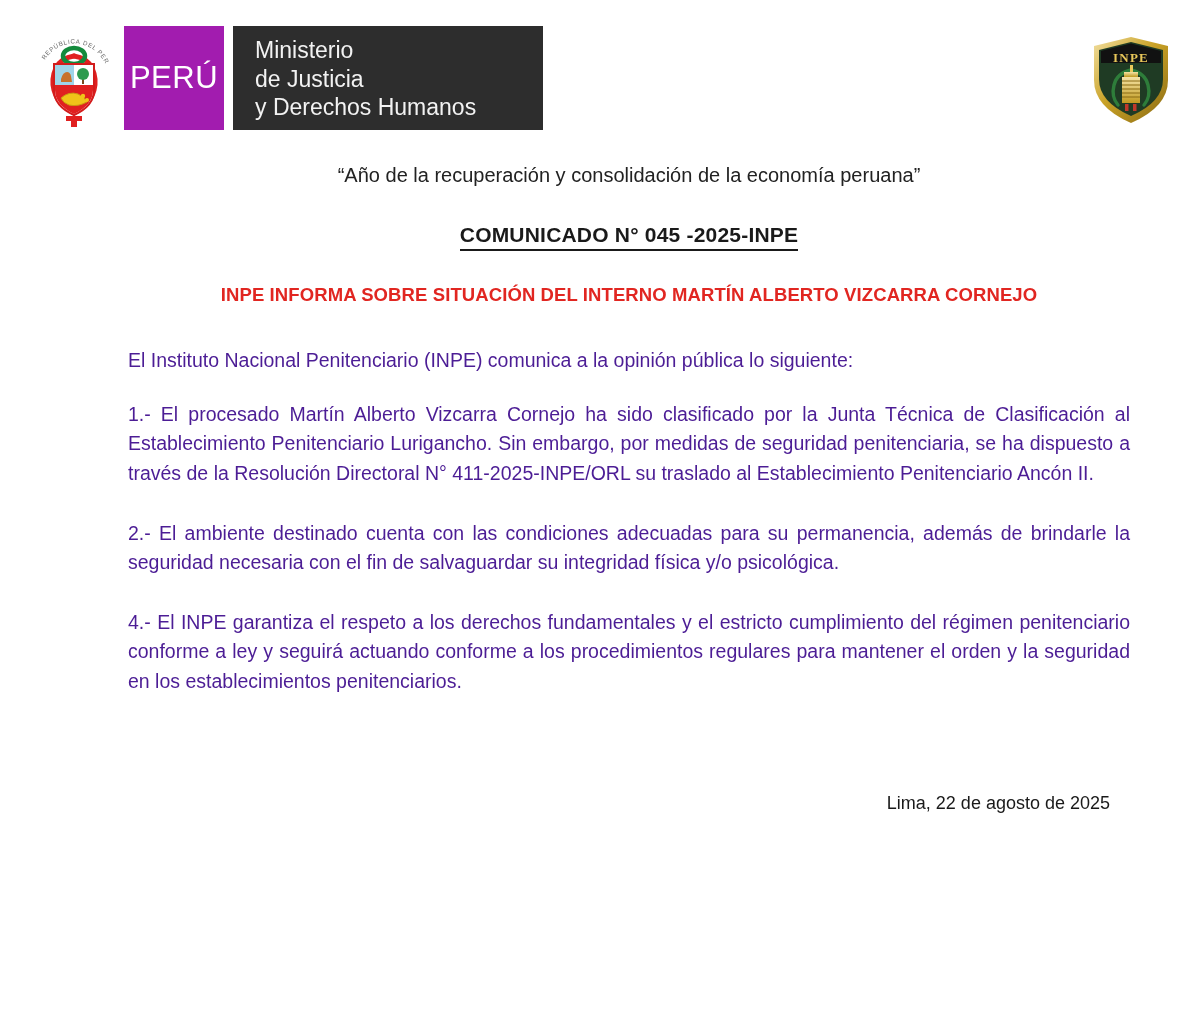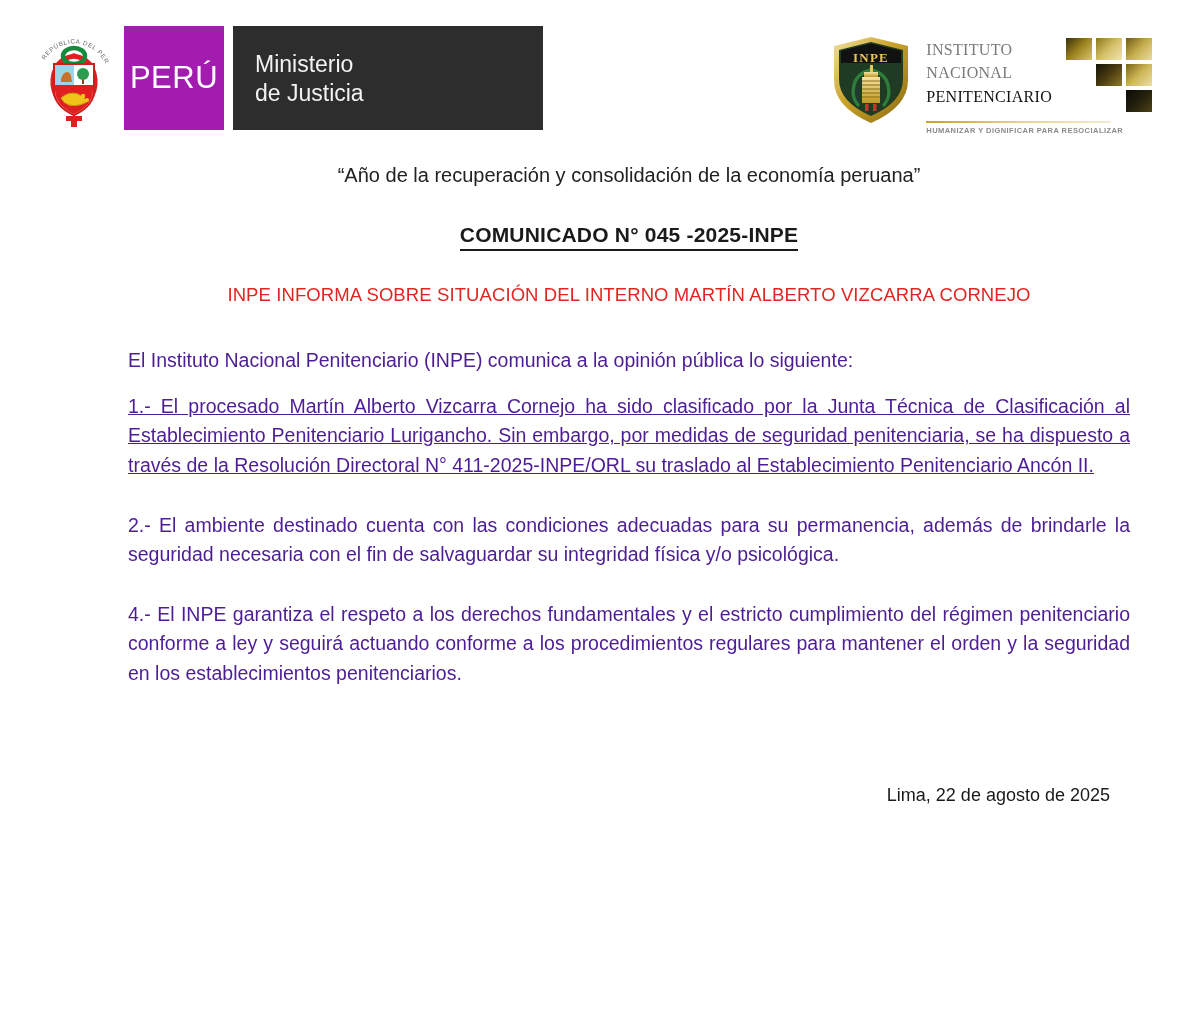--- a/index.html
+++ b/index.html
@@ -164,37 +164,37 @@
     letter-spacing: 0.2px;
   }
   .comunicado span {
     border-bottom: 2.5px solid #1a1a1a;
     padding-bottom: 3px;
   }
 
   .red-head {
     text-align: center;
     font-size: 18.5px;
-    font-weight: normal;
+    font-weight: bold;
     color: #E12621;
     margin-top: 37px;
     letter-spacing: 0.1px;
   }
 
   p.body-par {
     font-size: 19.5px;
     line-height: 1.52;
     color: #4c1d95;
     text-align: justify;
     margin: 0;
     -webkit-hyphens: none;
     hyphens: none;
   }
   p.p-intro { margin-top: 40px; text-align: left; }
-  p.p-1 { margin-top: 16px; text-decoration: underline; }
+  p.p-1 { margin-top: 24px; }
   p.p-2 { margin-top: 30px; }
   p.p-3 { margin-top: 30px; }
 
   .sign-date {
     margin-top: 96px;
     text-align: right;
     font-size: 18px;
     color: #1a1a1a;
     padding-right: 20px;
   }
@@ -239,20 +239,21 @@
       </svg>
     </div>
 
     <div class="peru-red-block">
       <span class="peru-word">PERÚ</span>
     </div>
 
     <div class="minjus-dark-block">
       <span class="ml">Ministerio</span>
       <span class="ml">de Justicia</span>
+      <span class="ml">y Derechos Humanos</span>
     </div>
   </div>
 
   <div class="inpe-lockup">
 
     <div class="inpe-shield">
       <svg viewBox="0 0 86 92" xmlns="http://www.w3.org/2000/svg" aria-hidden="true">
         <defs>
           <linearGradient id="goldg" x1="0" y1="0" x2="1" y2="1">
             <stop offset="0%" stop-color="#F2DFA0"></stop>
@@ -278,44 +279,20 @@
         <path d="M36 38 h14 v5 h-14 z" fill="url(#towerg)"></path>
         <path d="M34 43 h18 v26 h-18 z" fill="url(#towerg)"></path>
         <path d="M34 47 h18 M34 51 h18 M34 55 h18 M34 59 h18 M34 63 h18" stroke="#8A6A12" stroke-width="1"></path>
         <path d="M42 31 h3 v7 h-3 z" fill="#E8C75A"></path>
 
         <rect x="37" y="70" width="3.5" height="7" fill="#C0392B"></rect>
         <rect x="45" y="70" width="3.5" height="7" fill="#C0392B"></rect>
       </svg>
     </div>
 
-    <div class="inpe-text-block">
-      <div class="inpe-words">
-        <div class="inpe-wordmark">
-          <span class="w1">Instituto</span>
-          <span class="w2">Nacional</span>
-          <span class="w3">Penitenciario</span>
-        </div>
-
-        <div class="inpe-squares">
-
-          <div class="sq" style="left:0px;  top:0px;  width:26px;height:22px;background:linear-gradient(135deg,#3a3009,#9d8420,#d8c46a);"></div>
-          <div class="sq" style="left:30px; top:0px;  width:26px;height:22px;background:linear-gradient(135deg,#8c7418,#d5c068,#f0e4b0);"></div>
-          <div class="sq" style="left:60px; top:0px;  width:26px;height:22px;background:linear-gradient(135deg,#6e5a12,#c6ad4e,#e9dca0);"></div>
-
-          <div class="sq" style="left:30px; top:26px; width:26px;height:22px;background:linear-gradient(135deg,#151208,#4a3c10,#8e7a24);"></div>
-          <div class="sq" style="left:60px; top:26px; width:26px;height:22px;background:linear-gradient(135deg,#7a6414,#cdb656,#ecdfa6);"></div>
-
-          <div class="sq" style="left:60px; top:52px; width:26px;height:22px;background:linear-gradient(135deg,#0b0b06,#23200c,#4d4315);"></div>
-        </div>
-      </div>
-
-      <div class="inpe-rule"></div>
-      <div class="inpe-tagline">HUMANIZAR Y DIGNIFICAR PARA RESOCIALIZAR</div>
-    </div>
 
   </div>
 </div>
 
 <div class="doc">
   <div class="doc-inner">
 
     <div class="lema">“Año de la recuperación y consolidación de la economía peruana”</div>
 
     <div class="comunicado">

